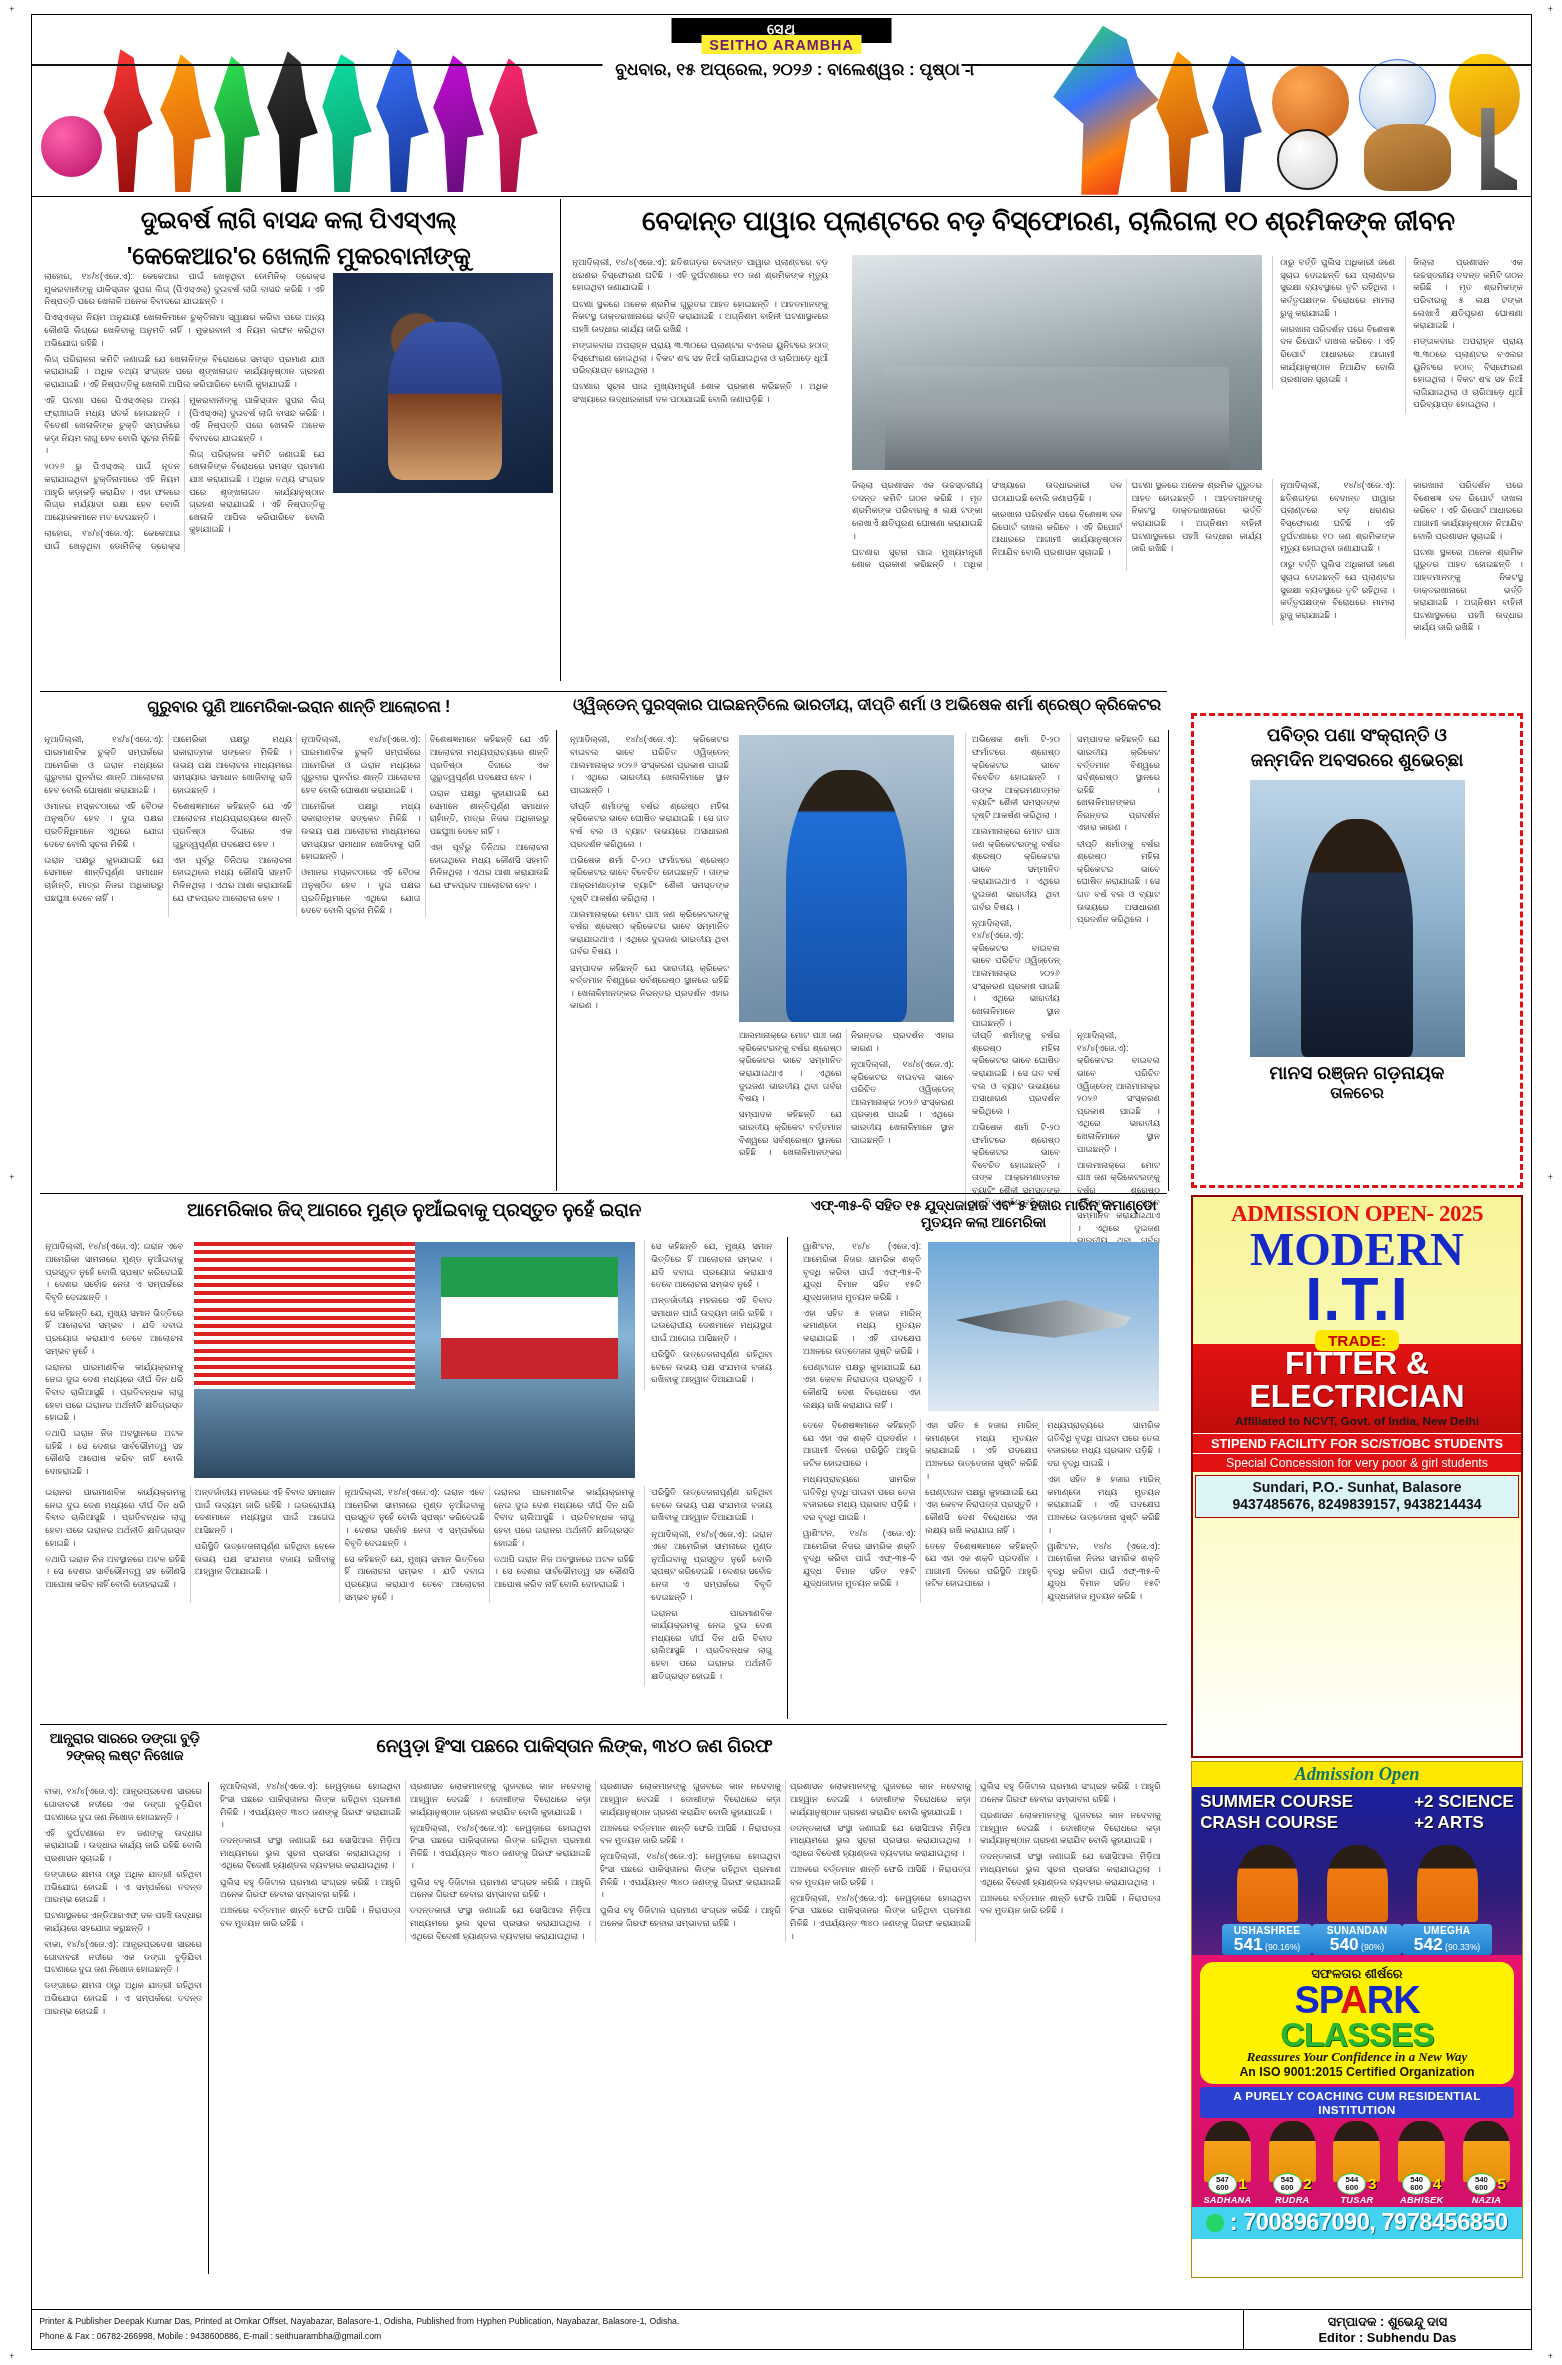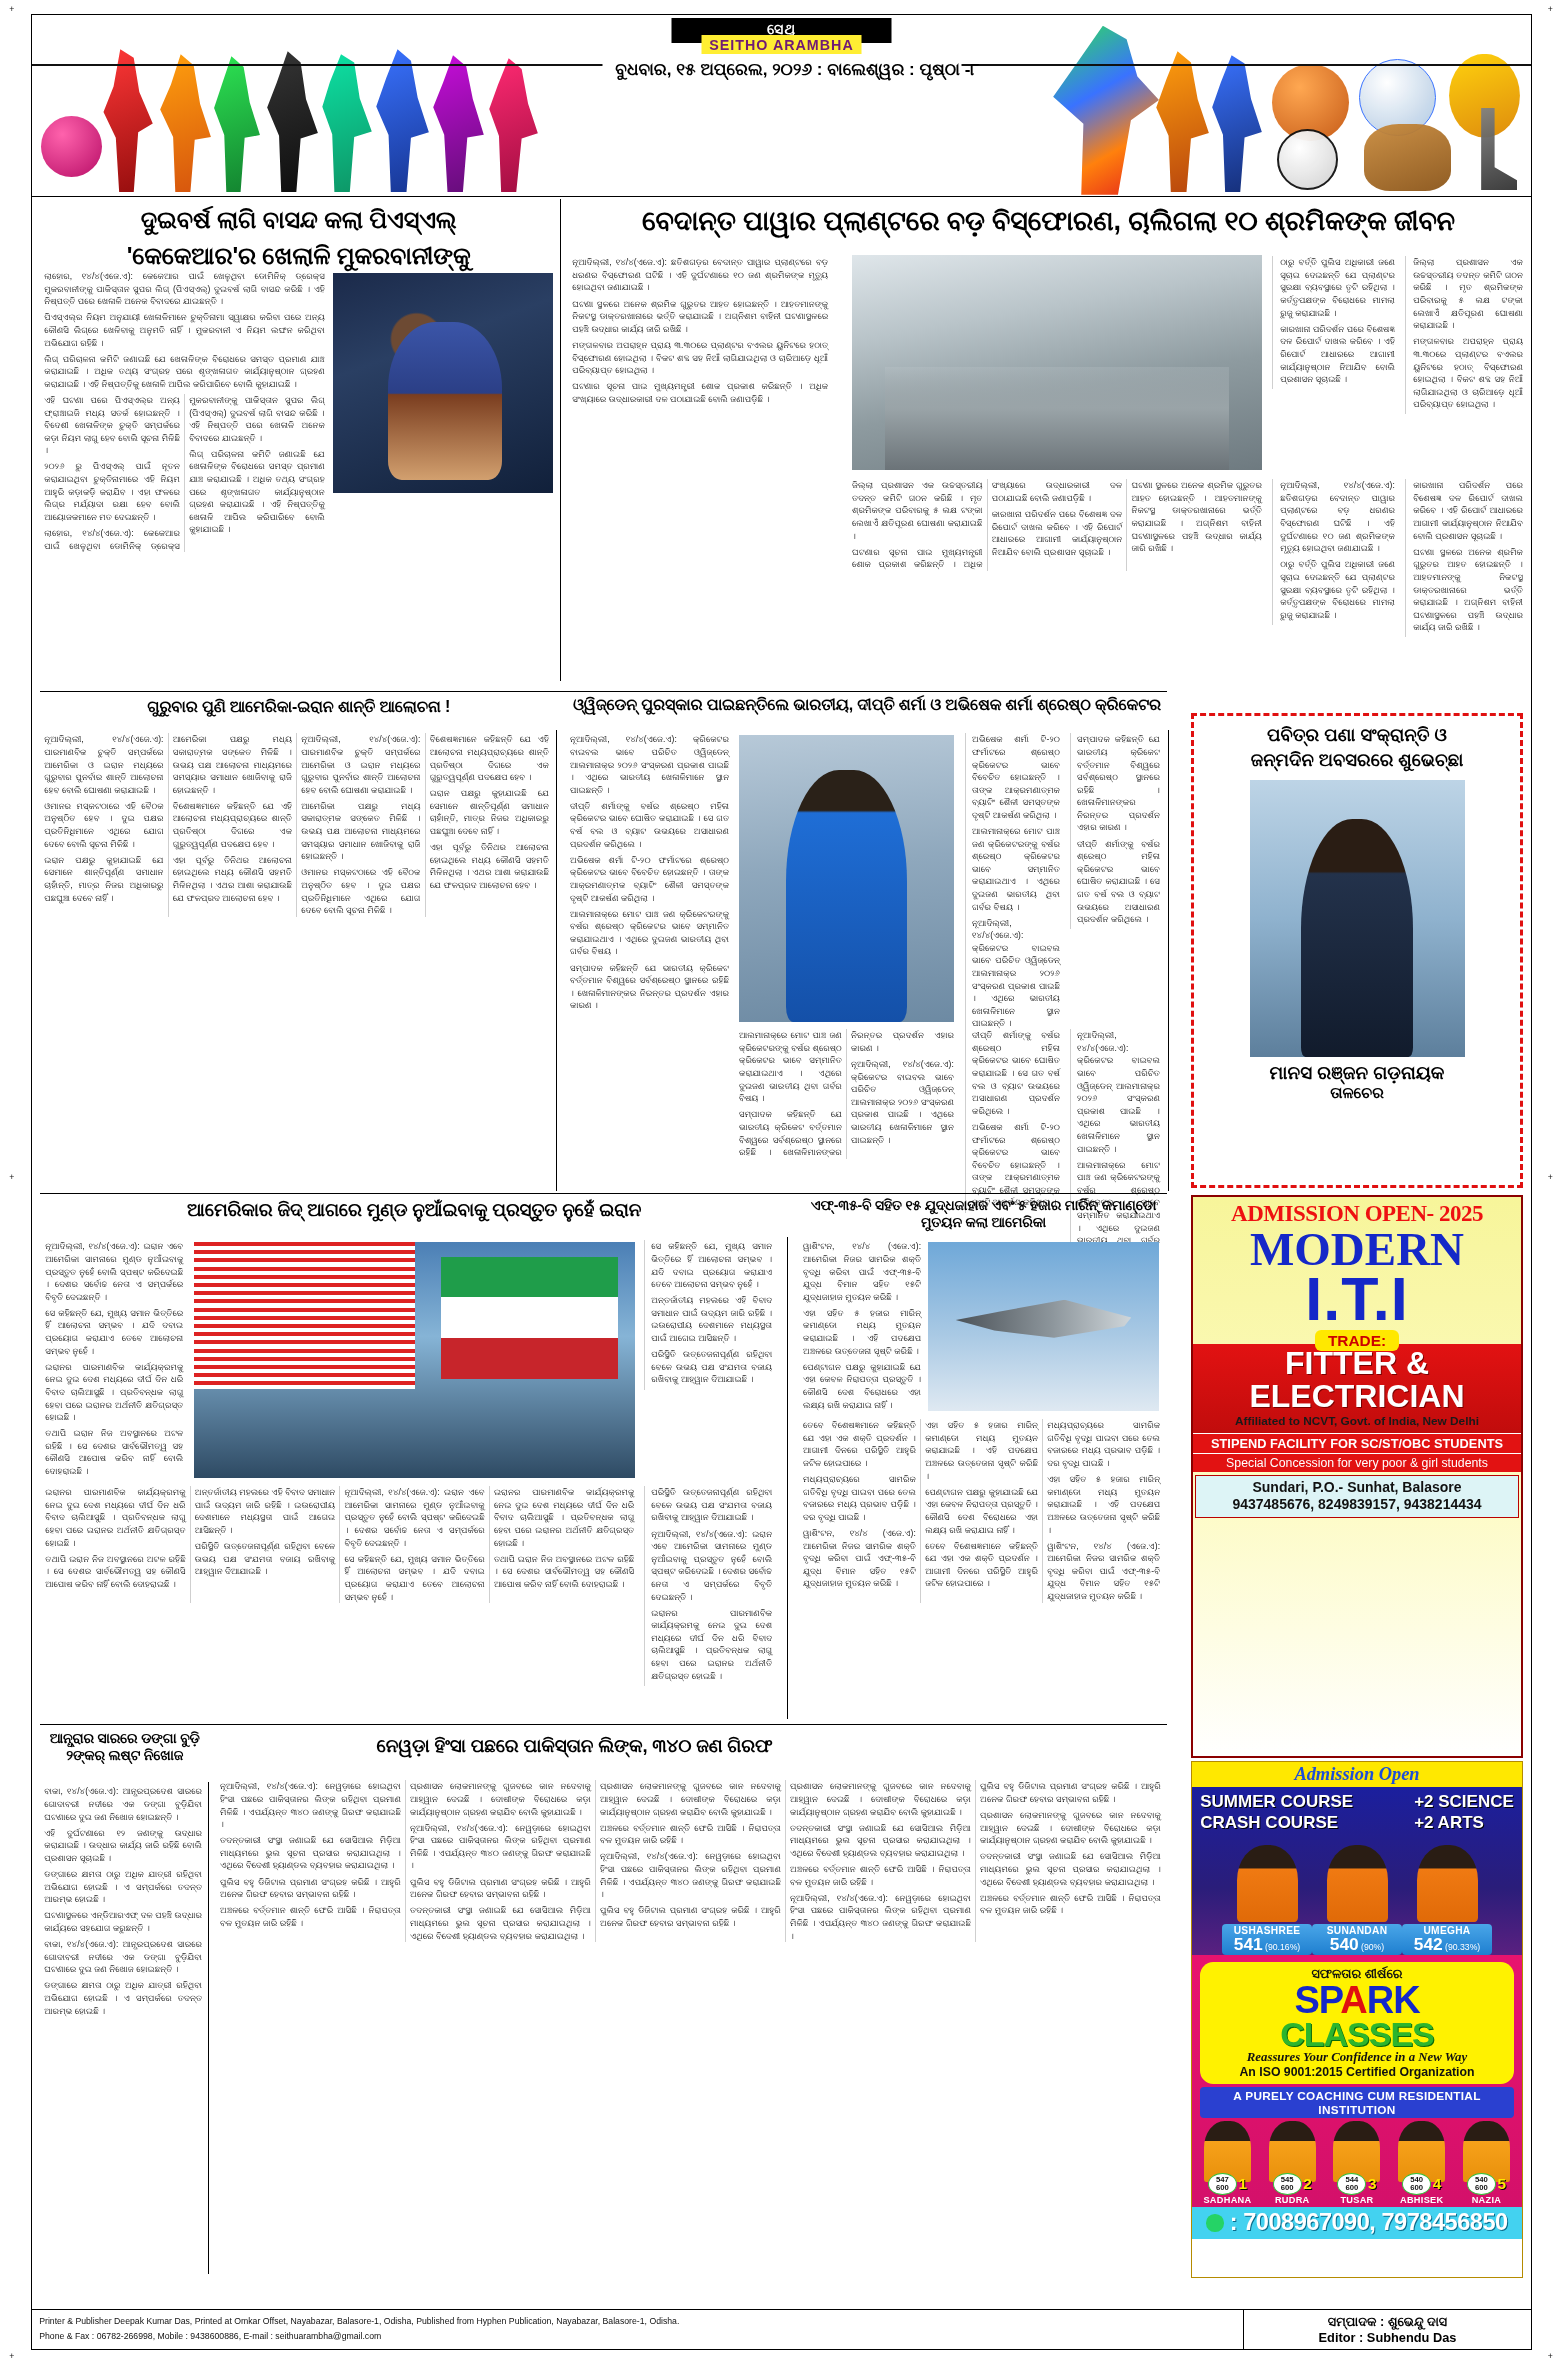--- a/index.html
+++ b/index.html
@@ -134,21 +134,21 @@
   .iti-iti { color:#1528c8; font-weight:bold; font-size:61px; line-height:.9; letter-spacing:1px; font-family:"Liberation Sans",sans-serif; }
   .iti-trade { display:inline-block; background:#ffe800; color:#cc0000; font-weight:bold; font-size:15.4px; padding:1.5px 13.3px; border-radius:6.1px; position:relative; z-index:3; }
   .iti-red { background:linear-gradient(180deg,#e21212 0%,#c10c0c 100%); color:#fff; padding:3.1px 4.1px 5.1px; margin-top:-7.2px; }
   .iti-trade-name { font-weight:bold; font-size:32px; line-height:1.02; text-shadow:1px 1px 0 #7a0000; }
   .iti-affil { font-weight:bold; font-size:11.8px; color:#1a1a1a; margin-top:2px; }
   .iti-stipend { background:#e21212; color:#fff; font-weight:bold; font-size:12.8px; padding:2px 1px; border-top:1px solid #fff; }
   .iti-conc { background:#e21212; color:#fff; font-size:12.3px; padding:2px 1px; border-top:1px solid #fff; }
   .iti-addr { background:#ddf4f6; border:1.5px solid #b00; margin:3.1px 2px; padding:2.6px 1px; font-weight:bold; font-size:14px; color:#111; line-height:1.25; }
 
   
-  .spark-openbar { background:#ffe800; color:#1d4ed8; font-style:italic; font-weight:bold; font-size:18.4px; text-align:center; padding:2px; font-family:"Liberation Serif",serif; }
+  .spark-openbar { background:#ffe800; color:#0f766e; font-style:italic; font-weight:bold; font-size:18.4px; text-align:center; padding:2px; font-family:"Liberation Serif",serif; }
   .spark-blue { background:linear-gradient(180deg,#1b1f9e 0%,#2a1d7a 60%,#5a2080 100%); padding:5.1px 5.1px 0; }
   .spark-courses { display:flex; justify-content:space-between; color:#fff; font-weight:bold; font-size:17px; line-height:1.2; text-shadow:1px 1px 0 #000; padding:0 3.1px 4.1px; }
   .spark-kids { display:flex; justify-content:center; align-items:flex-end; height:118px; }
   .kid { width:90px; text-align:center; }
   .kid-img { height:77px; background:linear-gradient(180deg,#2a1d14 0 30%,#f07a12 31%,#e06a08 100%); border-radius:46% 46% 6% 6%; margin:0 auto; width:61px; }
   .kid-tag { background:linear-gradient(180deg,#4aa6e8 0%,#1e7fd0 100%); border-radius:4.1px; margin-top:2px; color:#fff; padding:1px 0 2px; }
   .kid-name { font-size:10.2px; font-weight:bold; letter-spacing:0.3px; }
   .kid-score { font-size:17.4px; font-weight:bold; line-height:1; }
   .kid-pct { font-size:8.7px; }
   .spark-yellow { background:#fff200; border-radius:13.3px; margin:4.1px 5.1px 3.1px; padding:3.1px 4.1px 5.1px; text-align:center; position:relative; }
@@ -160,21 +160,21 @@
   .spark-re { font-size:12.8px; font-style:italic; font-weight:bold; color:#111; font-family:"Liberation Serif",serif; }
   .spark-iso { font-size:12.3px; font-weight:bold; color:#111; }
   .spark-pink { background:linear-gradient(180deg,#e8136e 0%,#d4106a 100%); padding:3.1px 3.1px 2px; }
   .spark-purely { background:#2a40d0; color:#fff; font-weight:bold; font-size:11.8px; text-align:center; border-radius:4.1px; margin:0 5.1px 3.1px; padding:1.5px 0; letter-spacing:0.3px; }
   .spark-row { display:flex; justify-content:space-around; align-items:flex-end; }
   .s-kid { width:61px; text-align:center; color:#fff; }
   .s-kid-img { width:47px; height:61px; margin:0 auto; background:linear-gradient(180deg,#2a1d14 0 32%,#f7a11a 33%,#e8900b 100%); border-radius:44% 44% 5% 5%; }
   .s-badge { display:flex; align-items:center; justify-content:center; gap:1.5px; margin-top:-9.2px; position:relative; z-index:2;}
   .s-oval { background:#fff; border:1.5px solid #36c23a; border-radius:50%; width:29px; height:21.5px; font-size:7.7px; font-weight:bold; color:#111; line-height:1.05; padding-top:1.5px; }
   .s-rank { font-size:15.4px; font-weight:bold; color:#ffe800; text-shadow:1px 1px 0 #000; }
-  .s-name { font-size:9.2px; font-weight:bold; letter-spacing:0.3px; }
+  .s-name { font-size:9.2px; font-weight:bold; letter-spacing:0.3px;font-style:italic; }
   .spark-phone { background:#43d2f0; text-align:center; font-size:23.6px; font-weight:bold; color:#fff; text-shadow:1px 1px 0 #0a6a8a; padding:2px 0 3.1px; letter-spacing:-0.5px; }
   .wa { display:inline-block; width:17.4px; height:17.4px; background:#25d366; border-radius:50%; vertical-align:-2px; }
 
   
   .footer { position:absolute; left:0; right:0; bottom:0; border-top:1.5px solid #000; display:flex; }
   .footer-left { flex:1; padding:4.1px 7.2px; border-right:1px solid #000; }
   .footer-right { width:287px; padding:4.1px 7.2px; text-align:center; }
   .f-line { font-size:8.7px; color:#111; line-height:1.7; }
   .f-or { font-size:12.8px; font-weight:bold; }
   .f-en { font-size:12.8px; font-weight:bold; }

